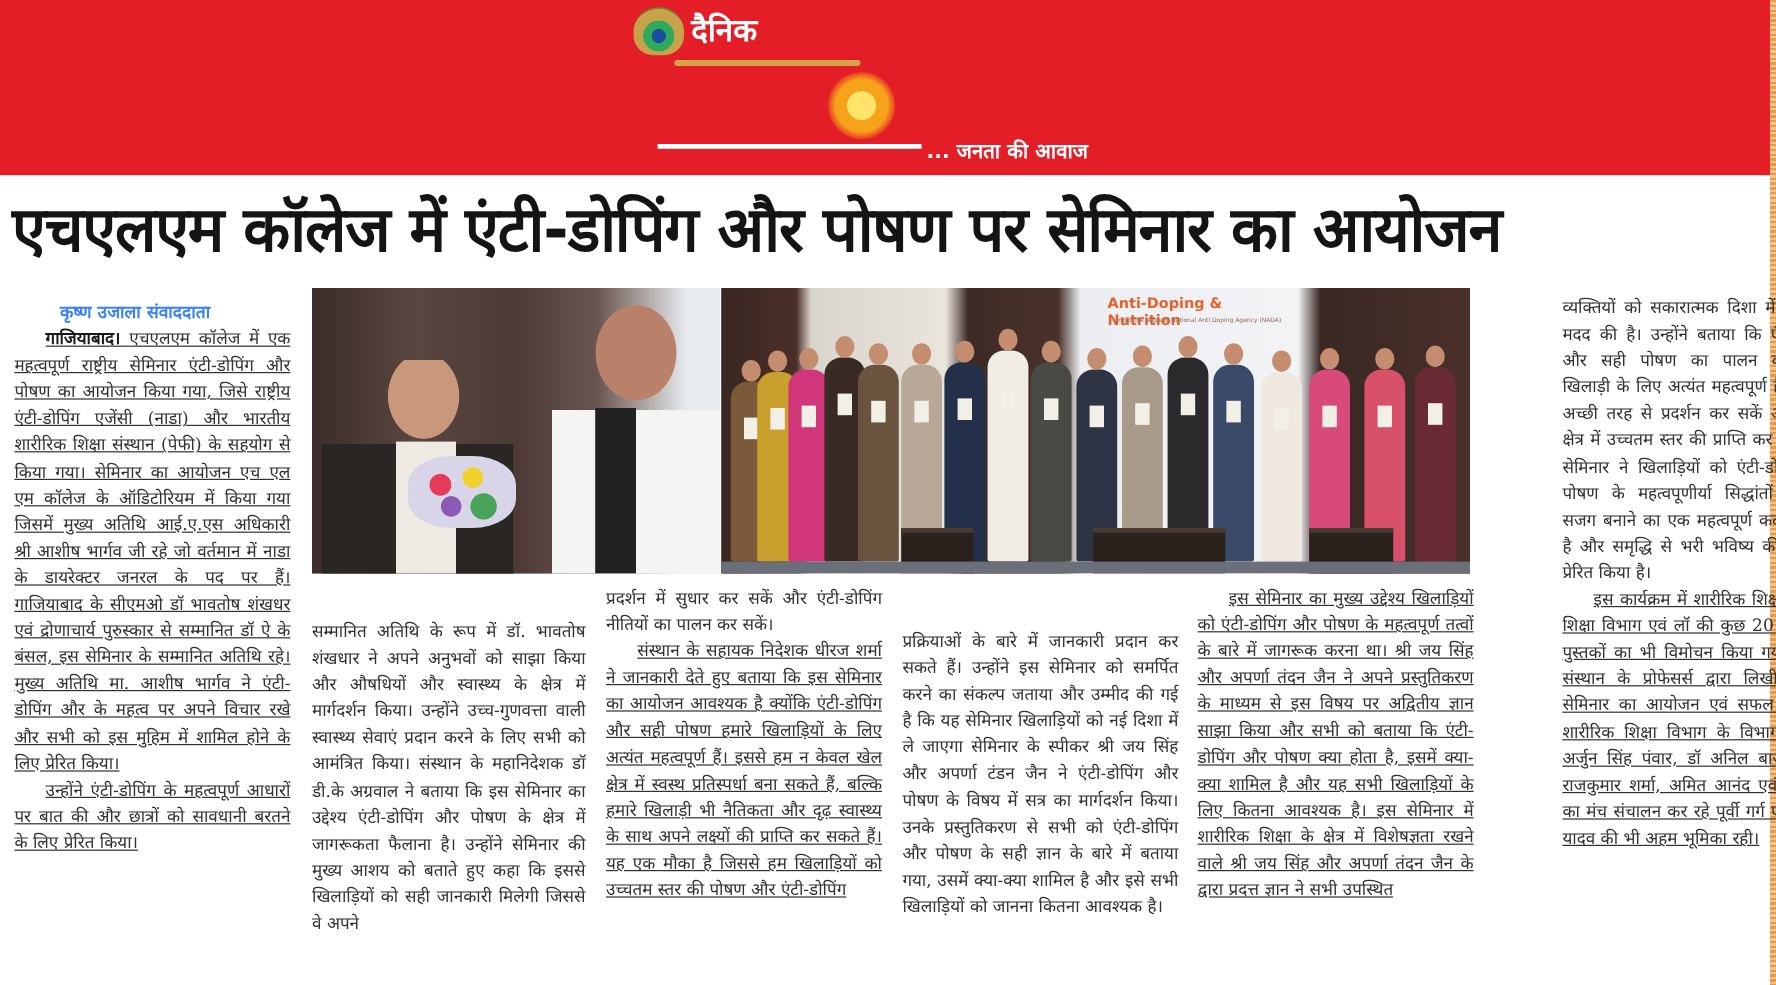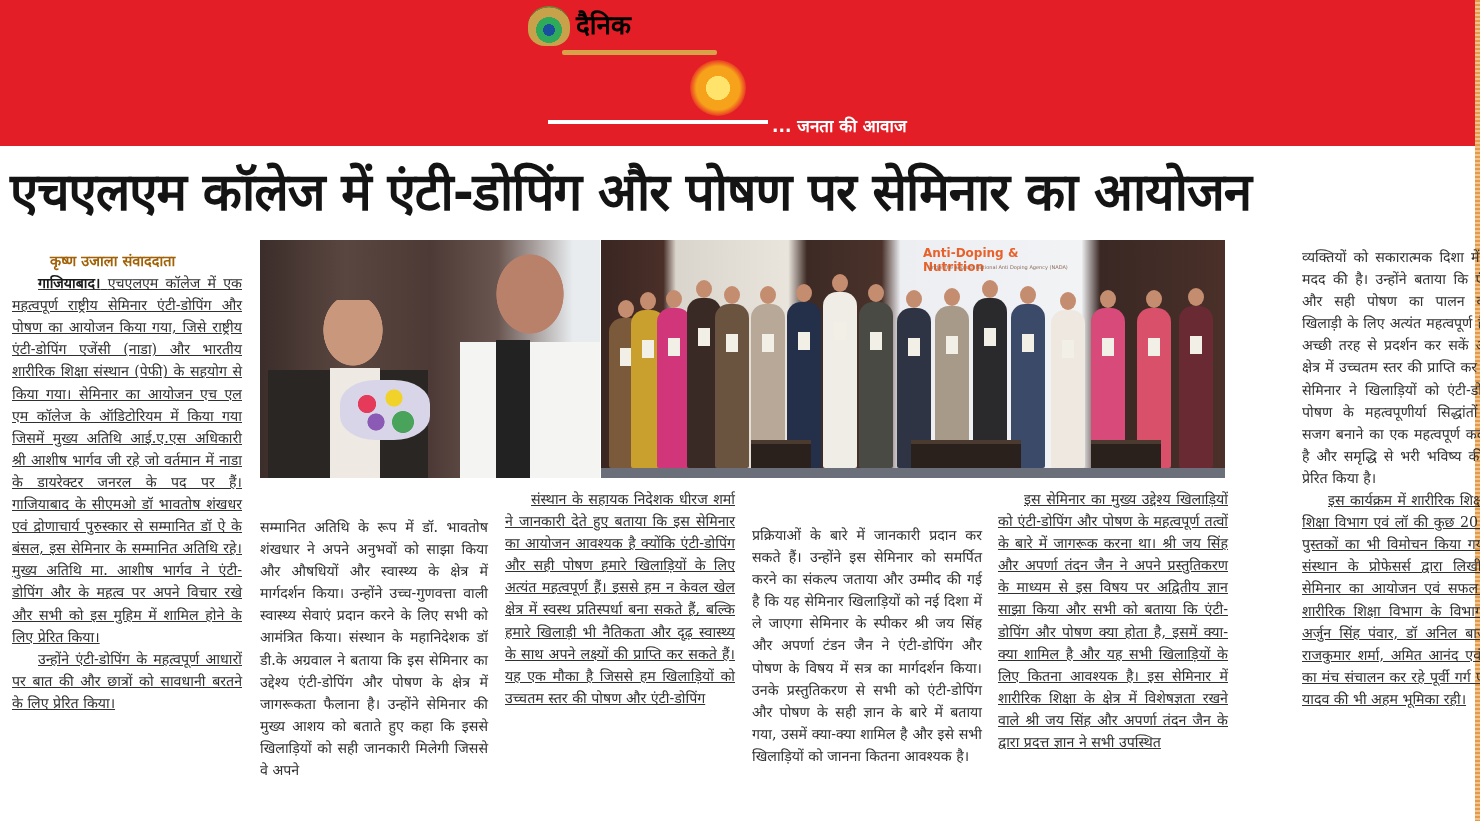--- a/index.html
+++ b/index.html
@@ -12,21 +12,21 @@
   }
   .logo {
     position: absolute; left: 522px; top: 2px; width: 440px; height: 140px;
   }
   .logo .feather {
     position: absolute; left: 6px; top: 4px; width: 42px; height: 40px;
     border-radius: 50% 50% 40% 40%;
     background: radial-gradient(circle at 50% 60%, #1a4fa0 0 18%, #2eaa5a 19% 40%, #c8a24a 41% 70%, #6b8a3a 71%);
   }
   .logo .dainik {
-    position: absolute; left: 54px; top: 4px; font-size: 26px; font-weight: bold; color: #000000;
+    position: absolute; left: 54px; top: 4px; font-size: 26px; font-weight: bold; color: #ffffff;
     font-family: "DejaVu Sans", sans-serif;
   }
   .logo .flute {
     position: absolute; left: 40px; top: 48px; width: 155px; height: 5px; background: #d7a24a; border-radius: 2px;
   }
   .logo .krishna {
     position: absolute; left: 18px; top: 42px; font-size: 64px; font-weight: bold; color: #fff; letter-spacing: -2px;
     font-family: "DejaVu Sans", sans-serif; line-height: 80px;
   }
   .logo .sun {
@@ -56,21 +56,21 @@
     color: #141414; white-space: nowrap; letter-spacing: -1px;
     transform: scaleX(0.98); transform-origin: left center;
   }
 
   .col {
     position: absolute; font-family: "DejaVu Serif", serif; font-size: 14.2px; line-height: 22.1px;
     color: #303030; text-align: justify;
   }
   .col p { text-indent: 0; }
   .col p.indent { text-indent: 26px; text-decoration: underline; }
-  .byline { font-family: "DejaVu Sans", sans-serif; font-weight: bold; font-size: 14.5px; color: #a16207; padding-left: 38px; }
+  .byline { font-family: "DejaVu Sans", sans-serif; font-weight: bold; font-size: 14.5px; color: #3b82f6; padding-left: 38px; }
   .dateline { font-family: "DejaVu Sans", sans-serif; font-weight: bold; color: #1a1a1a; }
 
   #col1 { left: 12px; top: 250px; width: 230px; }
   #col2 { left: 260px; top: 516px; width: 228px; }
   #col3 { left: 505px; top: 488px; width: 230px; }
   #col4 { left: 752px; top: 488px; width: 230px; margin-top: 36px; }
   #col5 { left: 998px; top: 488px; width: 230px; }
   #col6 { left: 1302px; top: 246px; width: 228px; }
 
   .photo {
@@ -191,20 +191,21 @@
     <div class="table" style="left:490px;width:70px"></div>
   </div>
   <div class="floor"></div>
 </div>
 
 <div class="col" id="col2">
   <p>सम्मानित अतिथि के रूप में डॉ. भावतोष शंखधार ने अपने अनुभवों को साझा किया और औषधियों और स्वास्थ्य के क्षेत्र में मार्गदर्शन किया। उन्होंने उच्च-गुणवत्ता वाली स्वास्थ्य सेवाएं प्रदान करने के लिए सभी को आमंत्रित किया। संस्थान के महानिदेशक डॉ डी.के अग्रवाल ने बताया कि इस सेमिनार का उद्देश्य एंटी-डोपिंग और पोषण के क्षेत्र में जागरूकता फैलाना है। उन्होंने सेमिनार की मुख्य आशय को बताते हुए कहा कि इससे खिलाड़ियों को सही जानकारी मिलेगी जिससे वे अपने</p>
 </div>
 
 <div class="col" id="col3">
+  <p>प्रदर्शन में सुधार कर सकें और एंटी-डोपिंग नीतियों का पालन कर सकें।</p>
   <p class="indent">संस्थान के सहायक निदेशक धीरज शर्मा ने जानकारी देते हुए बताया कि इस सेमिनार का आयोजन आवश्यक है क्योंकि एंटी-डोपिंग और सही पोषण हमारे खिलाड़ियों के लिए अत्यंत महत्वपूर्ण हैं। इससे हम न केवल खेल क्षेत्र में स्वस्थ प्रतिस्पर्धा बना सकते हैं, बल्कि हमारे खिलाड़ी भी नैतिकता और दृढ़ स्वास्थ्य के साथ अपने लक्ष्यों की प्राप्ति कर सकते हैं। यह एक मौका है जिससे हम खिलाड़ियों को उच्चतम स्तर की पोषण और एंटी-डोपिंग</p>
 </div>
 
 <div class="col" id="col4">
   <p>प्रक्रियाओं के बारे में जानकारी प्रदान कर सकते हैं। उन्होंने इस सेमिनार को समर्पित करने का संकल्प जताया और उम्मीद की गई है कि यह सेमिनार खिलाड़ियों को नई दिशा में ले जाएगा सेमिनार के स्पीकर श्री जय सिंह और अपर्णा टंडन जैन ने एंटी-डोपिंग और पोषण के विषय में सत्र का मार्गदर्शन किया। उनके प्रस्तुतिकरण से सभी को एंटी-डोपिंग और पोषण के सही ज्ञान के बारे में बताया गया, उसमें क्या-क्या शामिल है और इसे सभी खिलाड़ियों को जानना कितना आवश्यक है।</p>
 </div>
 
 <div class="col" id="col5">
   <p class="indent">इस सेमिनार का मुख्य उद्देश्य खिलाड़ियों को एंटी-डोपिंग और पोषण के महत्वपूर्ण तत्वों के बारे में जागरूक करना था। श्री जय सिंह और अपर्णा तंदन जैन ने अपने प्रस्तुतिकरण के माध्यम से इस विषय पर अद्वितीय ज्ञान साझा किया और सभी को बताया कि एंटी-डोपिंग और पोषण क्या होता है, इसमें क्या-क्या शामिल है और यह सभी खिलाड़ियों के लिए कितना आवश्यक है। इस सेमिनार में शारीरिक शिक्षा के क्षेत्र में विशेषज्ञता रखने वाले श्री जय सिंह और अपर्णा तंदन जैन के द्वारा प्रदत्त ज्ञान ने सभी उपस्थित</p>
 </div>

